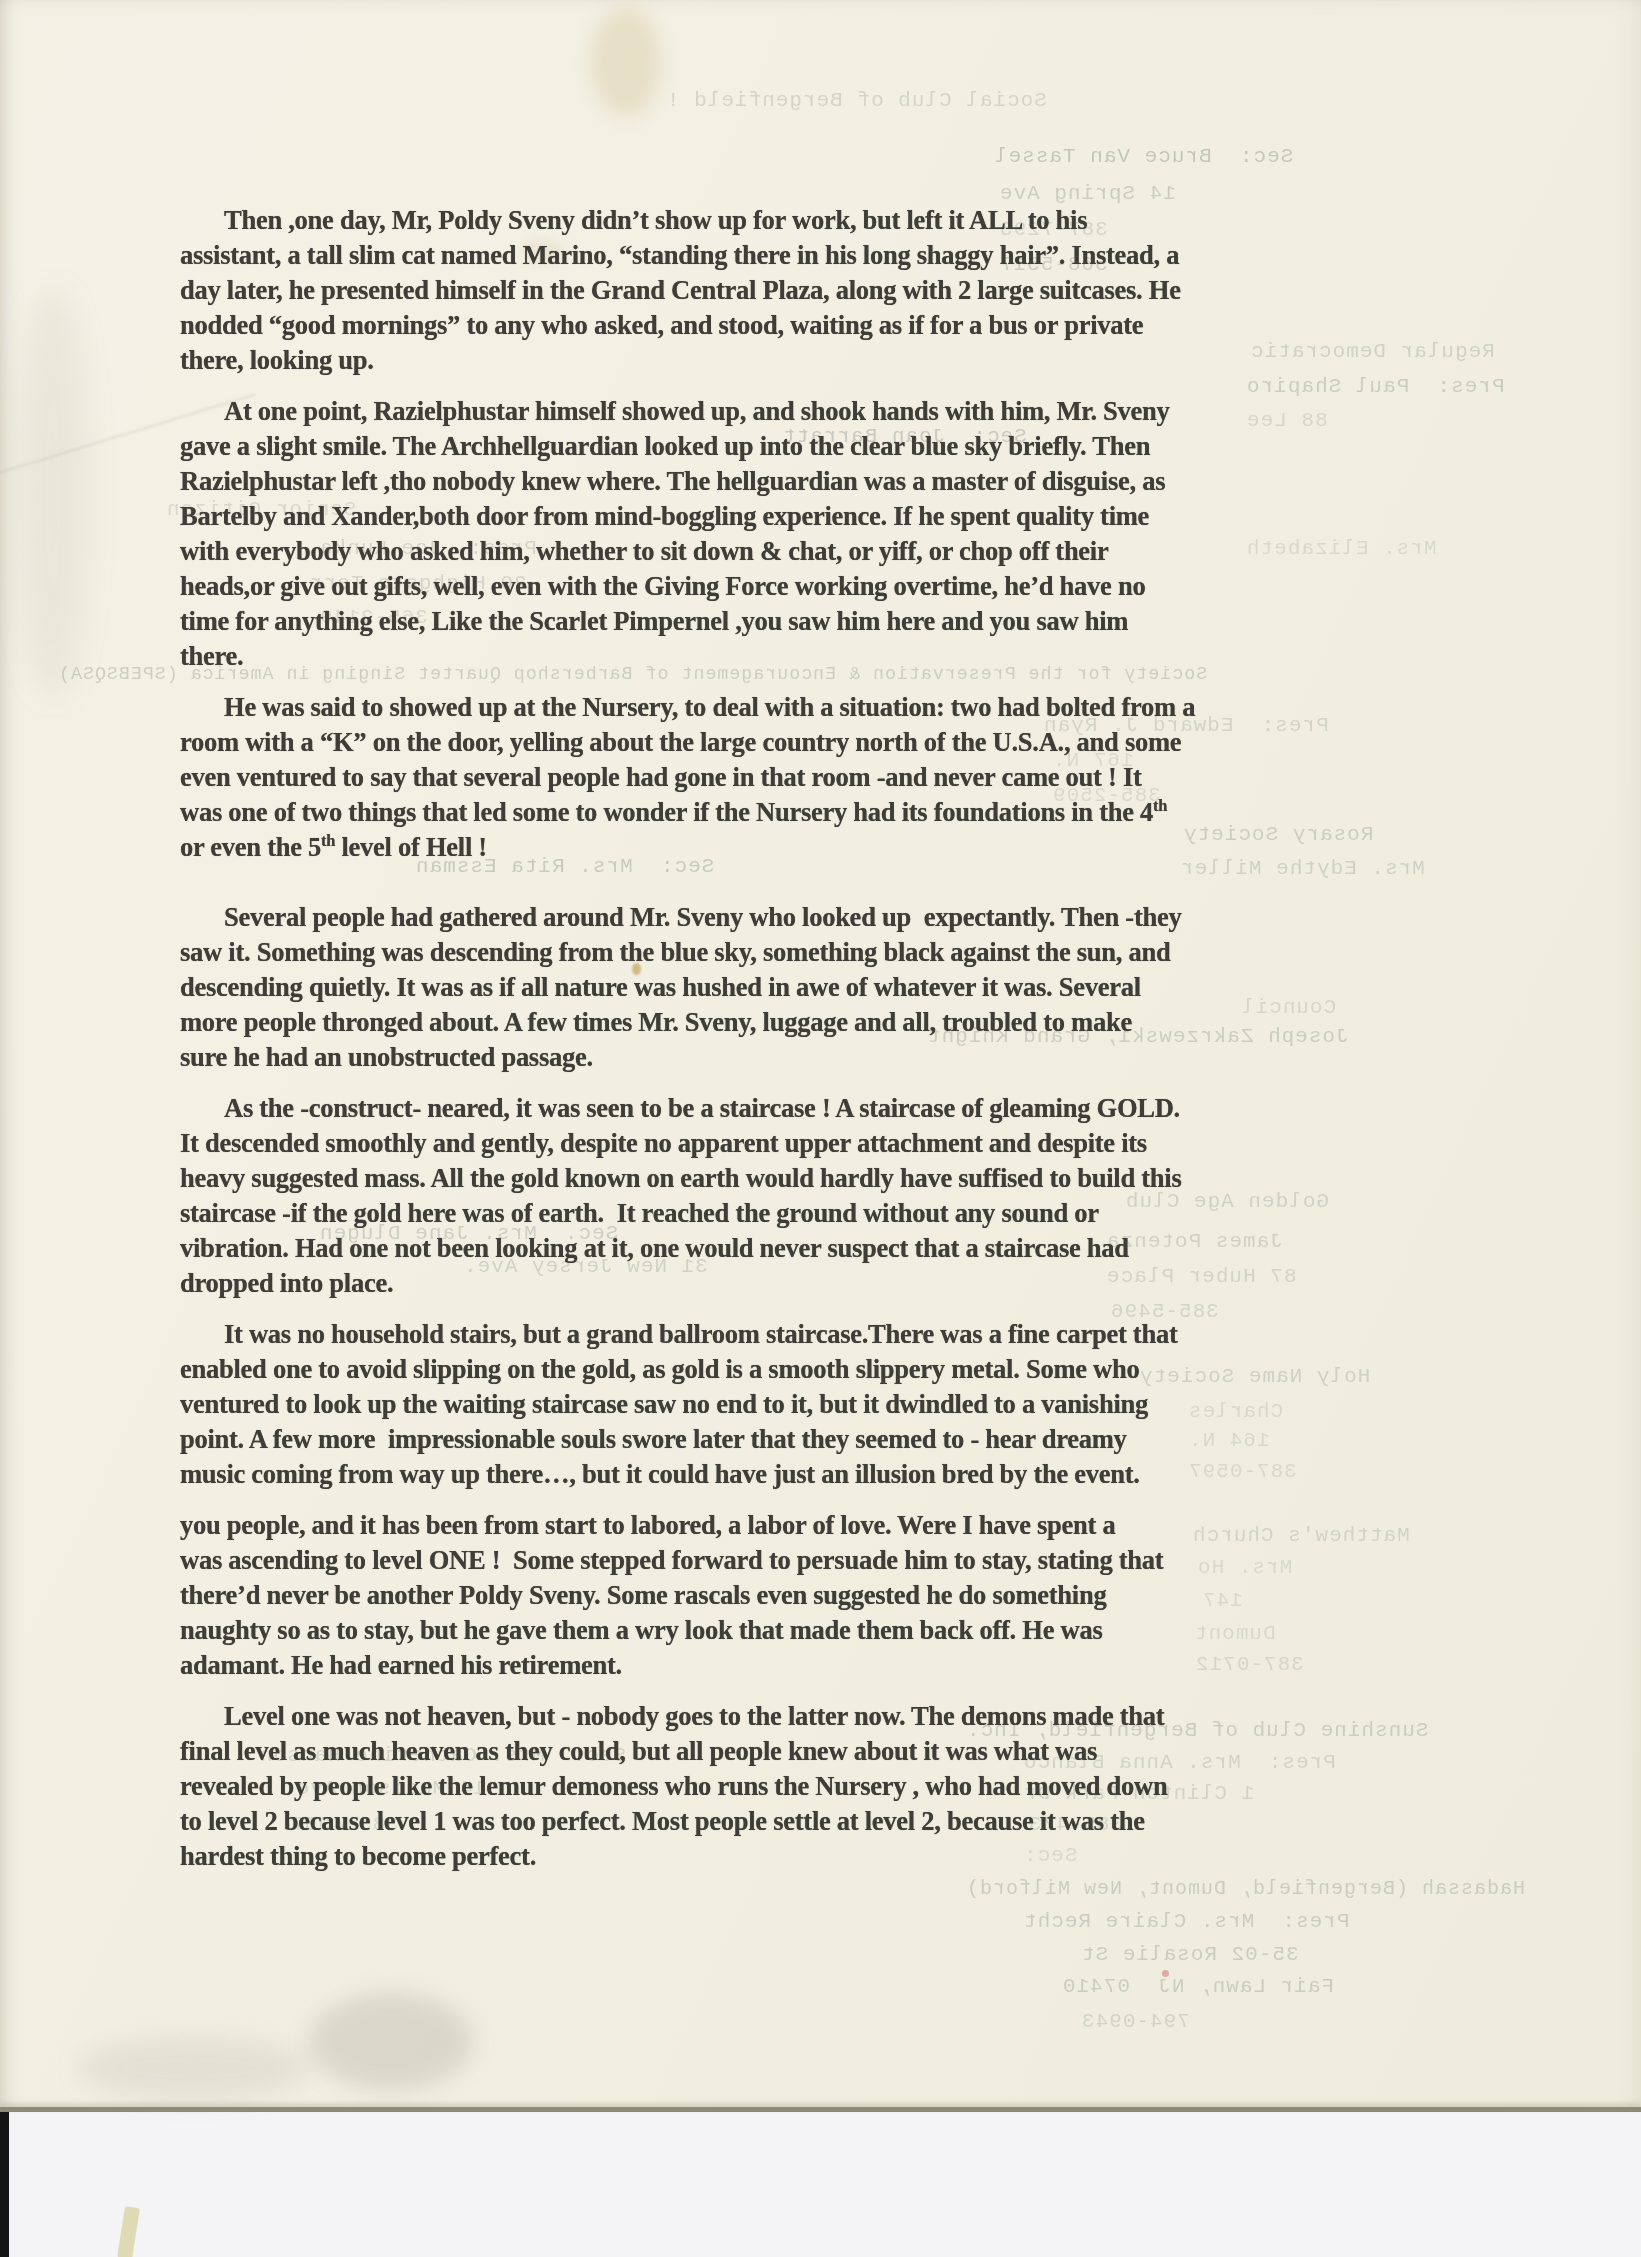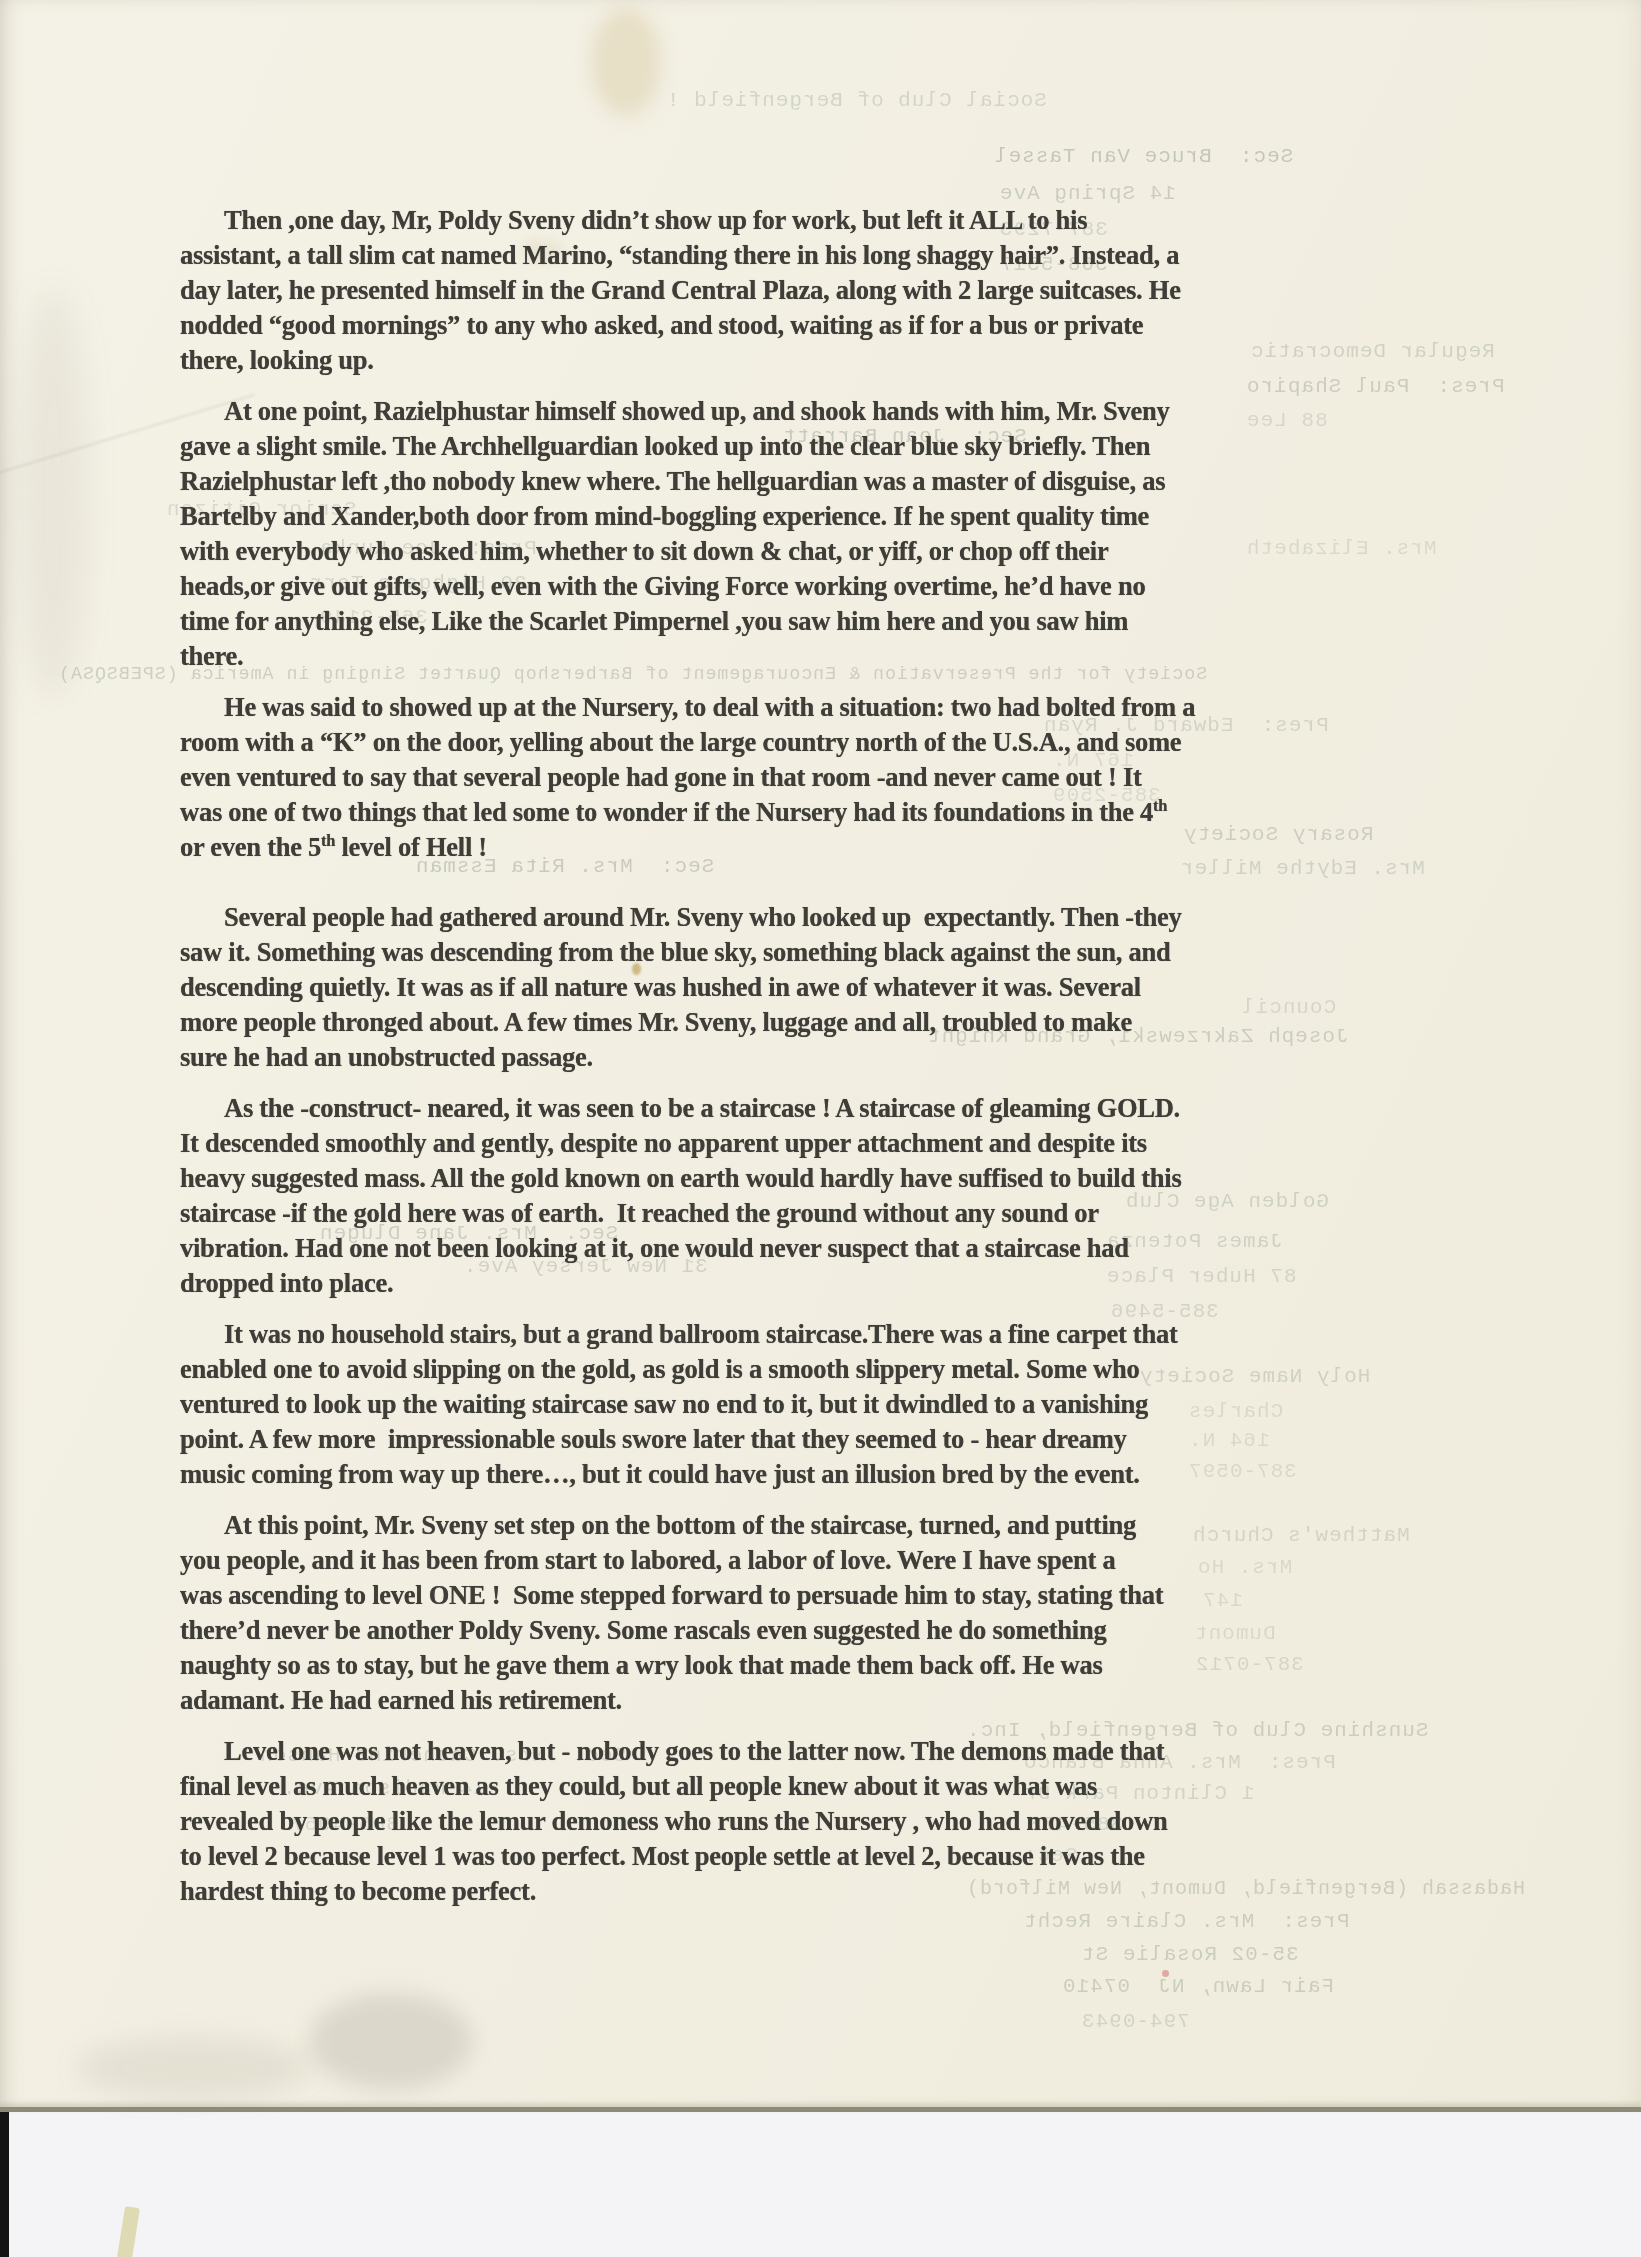--- a/index.html
+++ b/index.html
@@ -145,21 +145,20 @@
           <div class="line">dropped into place.</div>
         </div>
         <div class="para">
           <div class="line first">It was no household stairs, but a grand ballroom staircase.There was a fine carpet that</div>
           <div class="line">enabled one to avoid slipping on the gold, as gold is a smooth slippery metal. Some who</div>
           <div class="line">ventured to look up the waiting staircase saw no end to it, but it dwindled to a vanishing</div>
           <div class="line">point. A few more  impressionable souls swore later that they seemed to - hear dreamy</div>
           <div class="line">music coming from way up there…, but it could have just an illusion bred by the event.</div>
         </div>
         <div class="para">
-          <div class="line first">At this point, Mr. Sveny set step on the bottom of the staircase, turned, and putting</div>
           <div class="line">you people, and it has been from start to labored, a labor of love. Were I have spent a</div>
           <div class="line">was ascending to level ONE !  Some stepped forward to persuade him to stay, stating that</div>
           <div class="line">there’d never be another Poldy Sveny. Some rascals even suggested he do something</div>
           <div class="line">naughty so as to stay, but he gave them a wry look that made them back off. He was</div>
           <div class="line">adamant. He had earned his retirement.</div>
         </div>
         <div class="para">
           <div class="line first">Level one was not heaven, but - nobody goes to the latter now. The demons made that</div>
           <div class="line">final level as much heaven as they could, but all people knew about it was what was</div>
           <div class="line">revealed by people like the lemur demoness who runs the Nursery , who had moved down</div>

